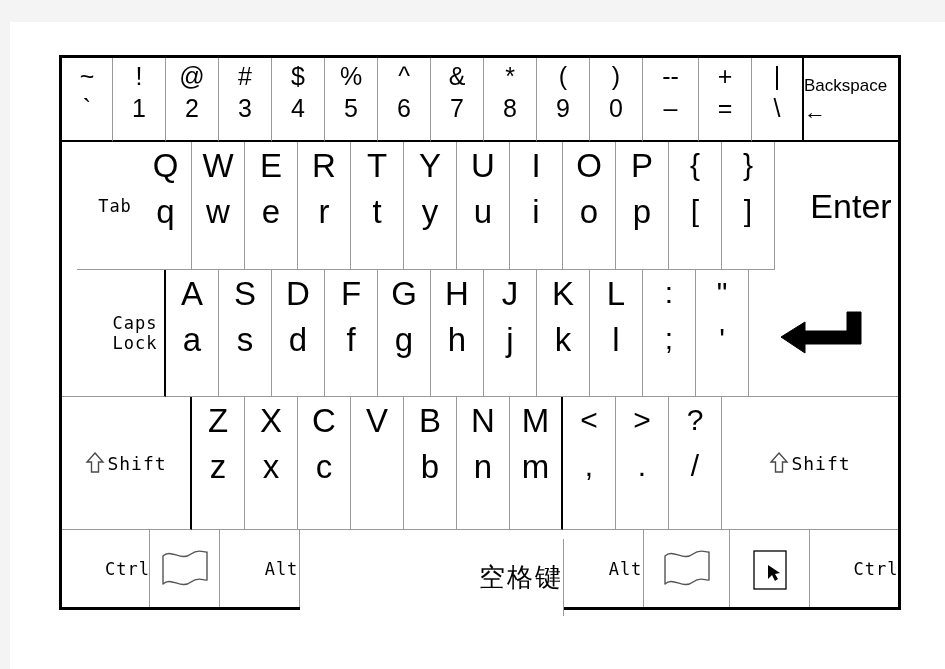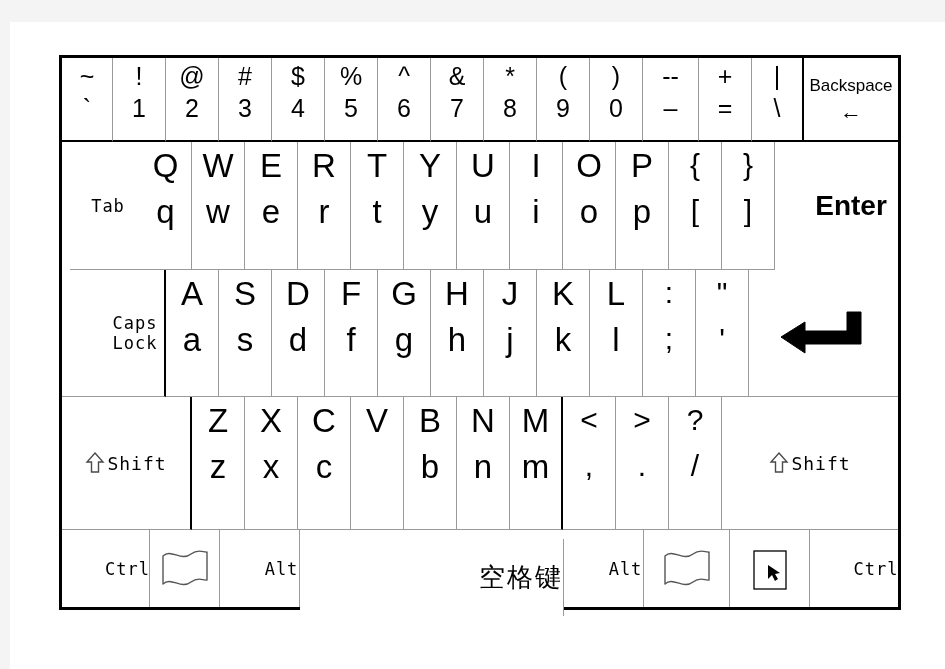--- a/index.html
+++ b/index.html
@@ -126,34 +126,34 @@
     font-family: "DejaVu Sans Mono", monospace;
     font-size: 17px;
     letter-spacing: 1px;
   }
   .label-backspace {
     font-family: "Liberation Sans", sans-serif;
     font-size: 17px;
   }
   .enter-big {
     font-family: "Liberation Sans", sans-serif;
-    font-weight: bold;
-    font-size: 28px;
+    font-weight: normal;
+    font-size: 34px;
     letter-spacing: 0px;
     margin-left: 29px;
   }
   .cjk {
     font-family: "DejaVu Sans", "Liberation Sans", sans-serif;
     font-size: 26px;
     letter-spacing: 2px;
   }
   .bs-stack {
     display: flex;
     flex-direction: column;
-    align-items: center;
+    align-items: flex-start;
     justify-content: center;
     gap: 6px;
     width: 100%;
   }
   .bs-arrow {
     font-size: 22px;
     line-height: 20px;
     font-weight: bold;
   }
   .shift-row {
@@ -231,21 +231,21 @@
       <span class="top">|</span>
       <span class="bot">\</span>
     </div>
     <div class="key mod darkb nor" style="left:742px;top:0px;width:94px;height:84px;">
       <div class="bs-stack">
         <span class="label-backspace">Backspace</span>
         <span class="bs-arrow">←</span>
       </div>
     </div>
 
-    <div class="key mod darkr" style="left:8px;top:84px;width:78px;height:128px;">
+    <div class="key mod darkr" style="left:15px;top:84px;width:78px;height:128px;">
       <span class="label-tab">Tab</span>
     </div>
     <div class="key letter" style="left:78px;top:84px;width:52px;height:128px;">
       <span class="top">Q</span>
       <span class="bot">q</span>
     </div>
     <div class="key letter" style="left:130px;top:84px;width:53px;height:128px;">
       <span class="top">W</span>
       <span class="bot">w</span>
     </div>

